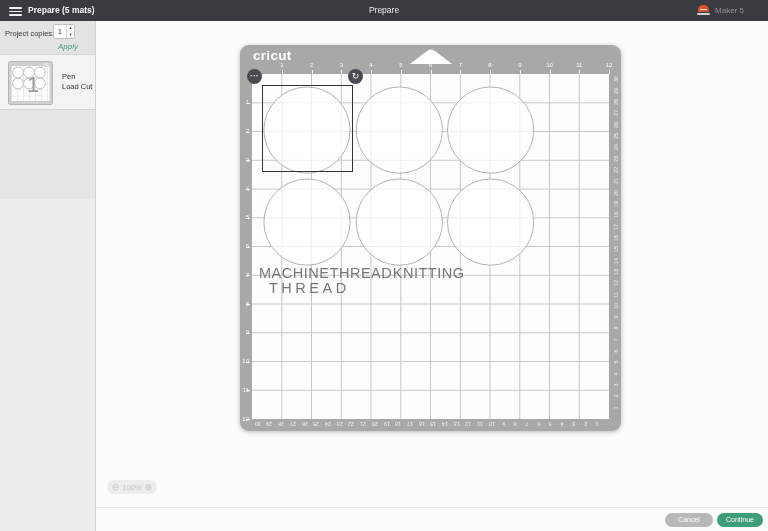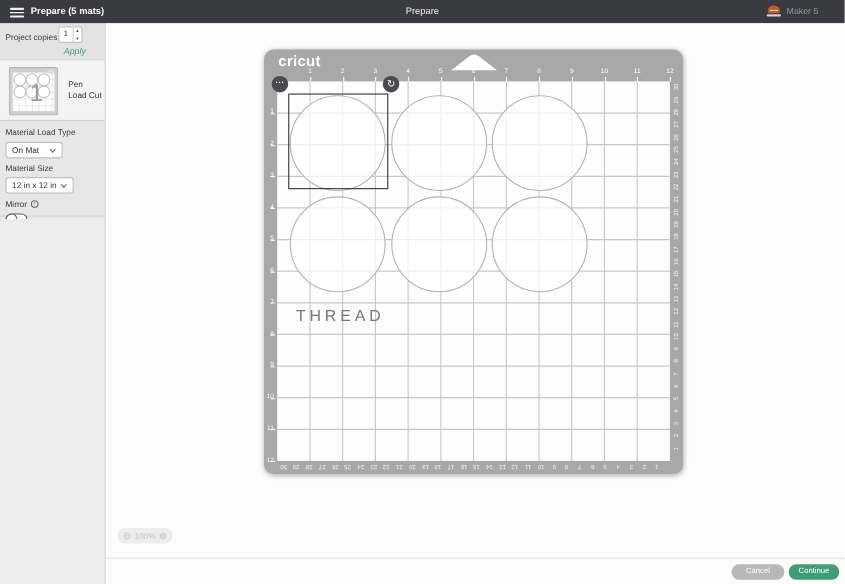--- a/index.html
+++ b/index.html
@@ -140,39 +140,20 @@
         <rect x="35" y="2" width="6" height="4" fill="#dcdcdc"></rect>
         <text x="19" y="31" font-size="22" fill="#9b9b9b">1</text>
       </svg>
       <div class="labels">
         <div>Pen</div>
         <div>Load Cut</div>
       </div>
     </div>
   </div>
 
-  <div class="sec sec-c">
-    <div class="fld-label">Material Load Type</div>
-    <div class="select s1">
-      <span>On Mat</span>
-      <span class="chev"></span>
-    </div>
-    <div class="fld-label">Material Size</div>
-    <div class="select s2">
-      <span>12 in x 12 in</span>
-      <span class="chev"></span>
-    </div>
-    <div class="mirror-row">
-      <span class="lbl">Mirror</span>
-      <span class="info-i">i</span>
-    </div>
-    <div class="toggle">
-        <div class="knob"></div>
-      </div>
-  </div>
   <div class="sec-d"></div>
 </div>
 
 <div class="main">
 
   <div class="mat">
     <div class="cricut-logo">cricut</div>
     <svg class="notch" viewBox="0 0 48 16">
       <path d="M3 16 L20 3 Q24 0 28 3 L45 16 Z" fill="#ffffff"></path>
     </svg>
@@ -321,20 +302,21 @@
         </svg>
       <svg id="shape-layer" width="357" height="345">
           <circle cx="55.0" cy="56.1" r="43.1"></circle>
           <circle cx="147.3" cy="56.1" r="43.1"></circle>
           <circle cx="238.6" cy="56.1" r="43.1"></circle>
           <circle cx="55.0" cy="148.1" r="43.1"></circle>
           <circle cx="147.3" cy="148.1" r="43.1"></circle>
           <circle cx="238.6" cy="148.1" r="43.1"></circle>
         </svg>
 
+      <div class="mat-text mat-text-bottom1">MACHINE THREAD KNITTING</div>
       <div class="mat-text mat-text-bottom2">THREAD</div>
 
       <div class="selection-box" id="selection-box" style="left: 10.1px; top: 10.9px; width: 91px; height: 87.1px;">
         <div class="sel-btn more">···</div>
         <div class="sel-btn rotate">↻</div>
       </div>
     </div>
   </div>
 
   <div class="zoom-pill">

